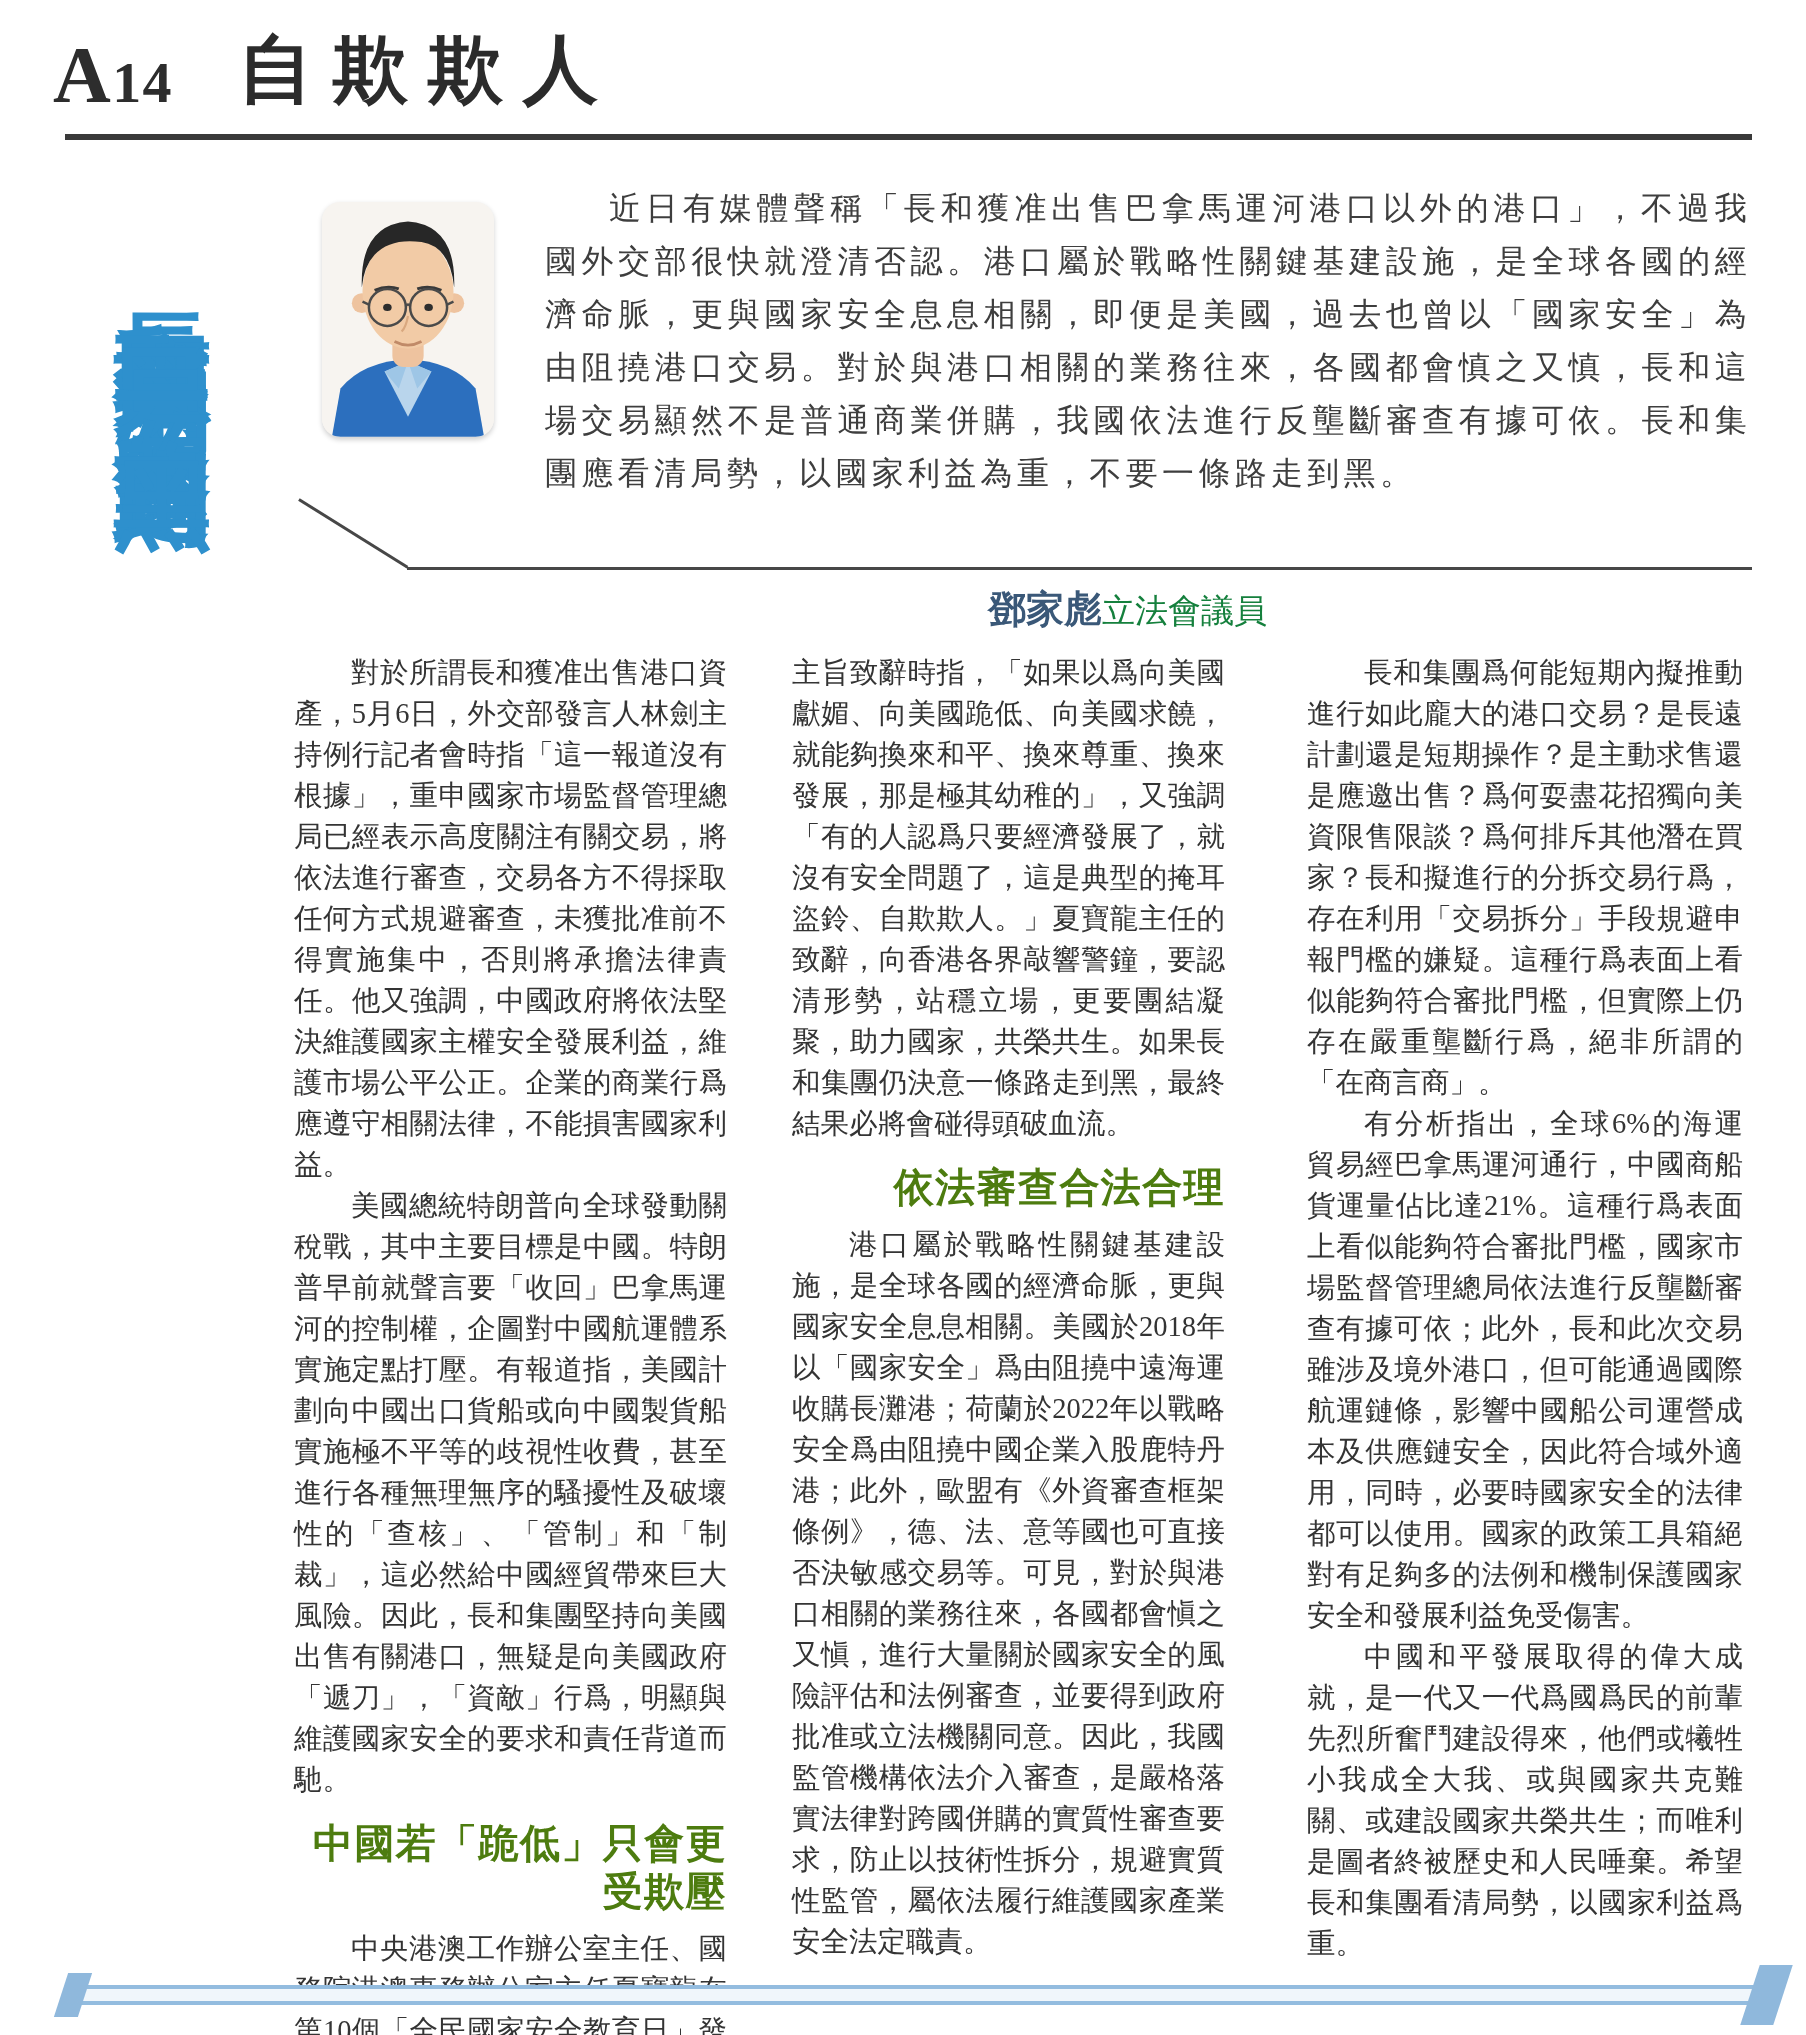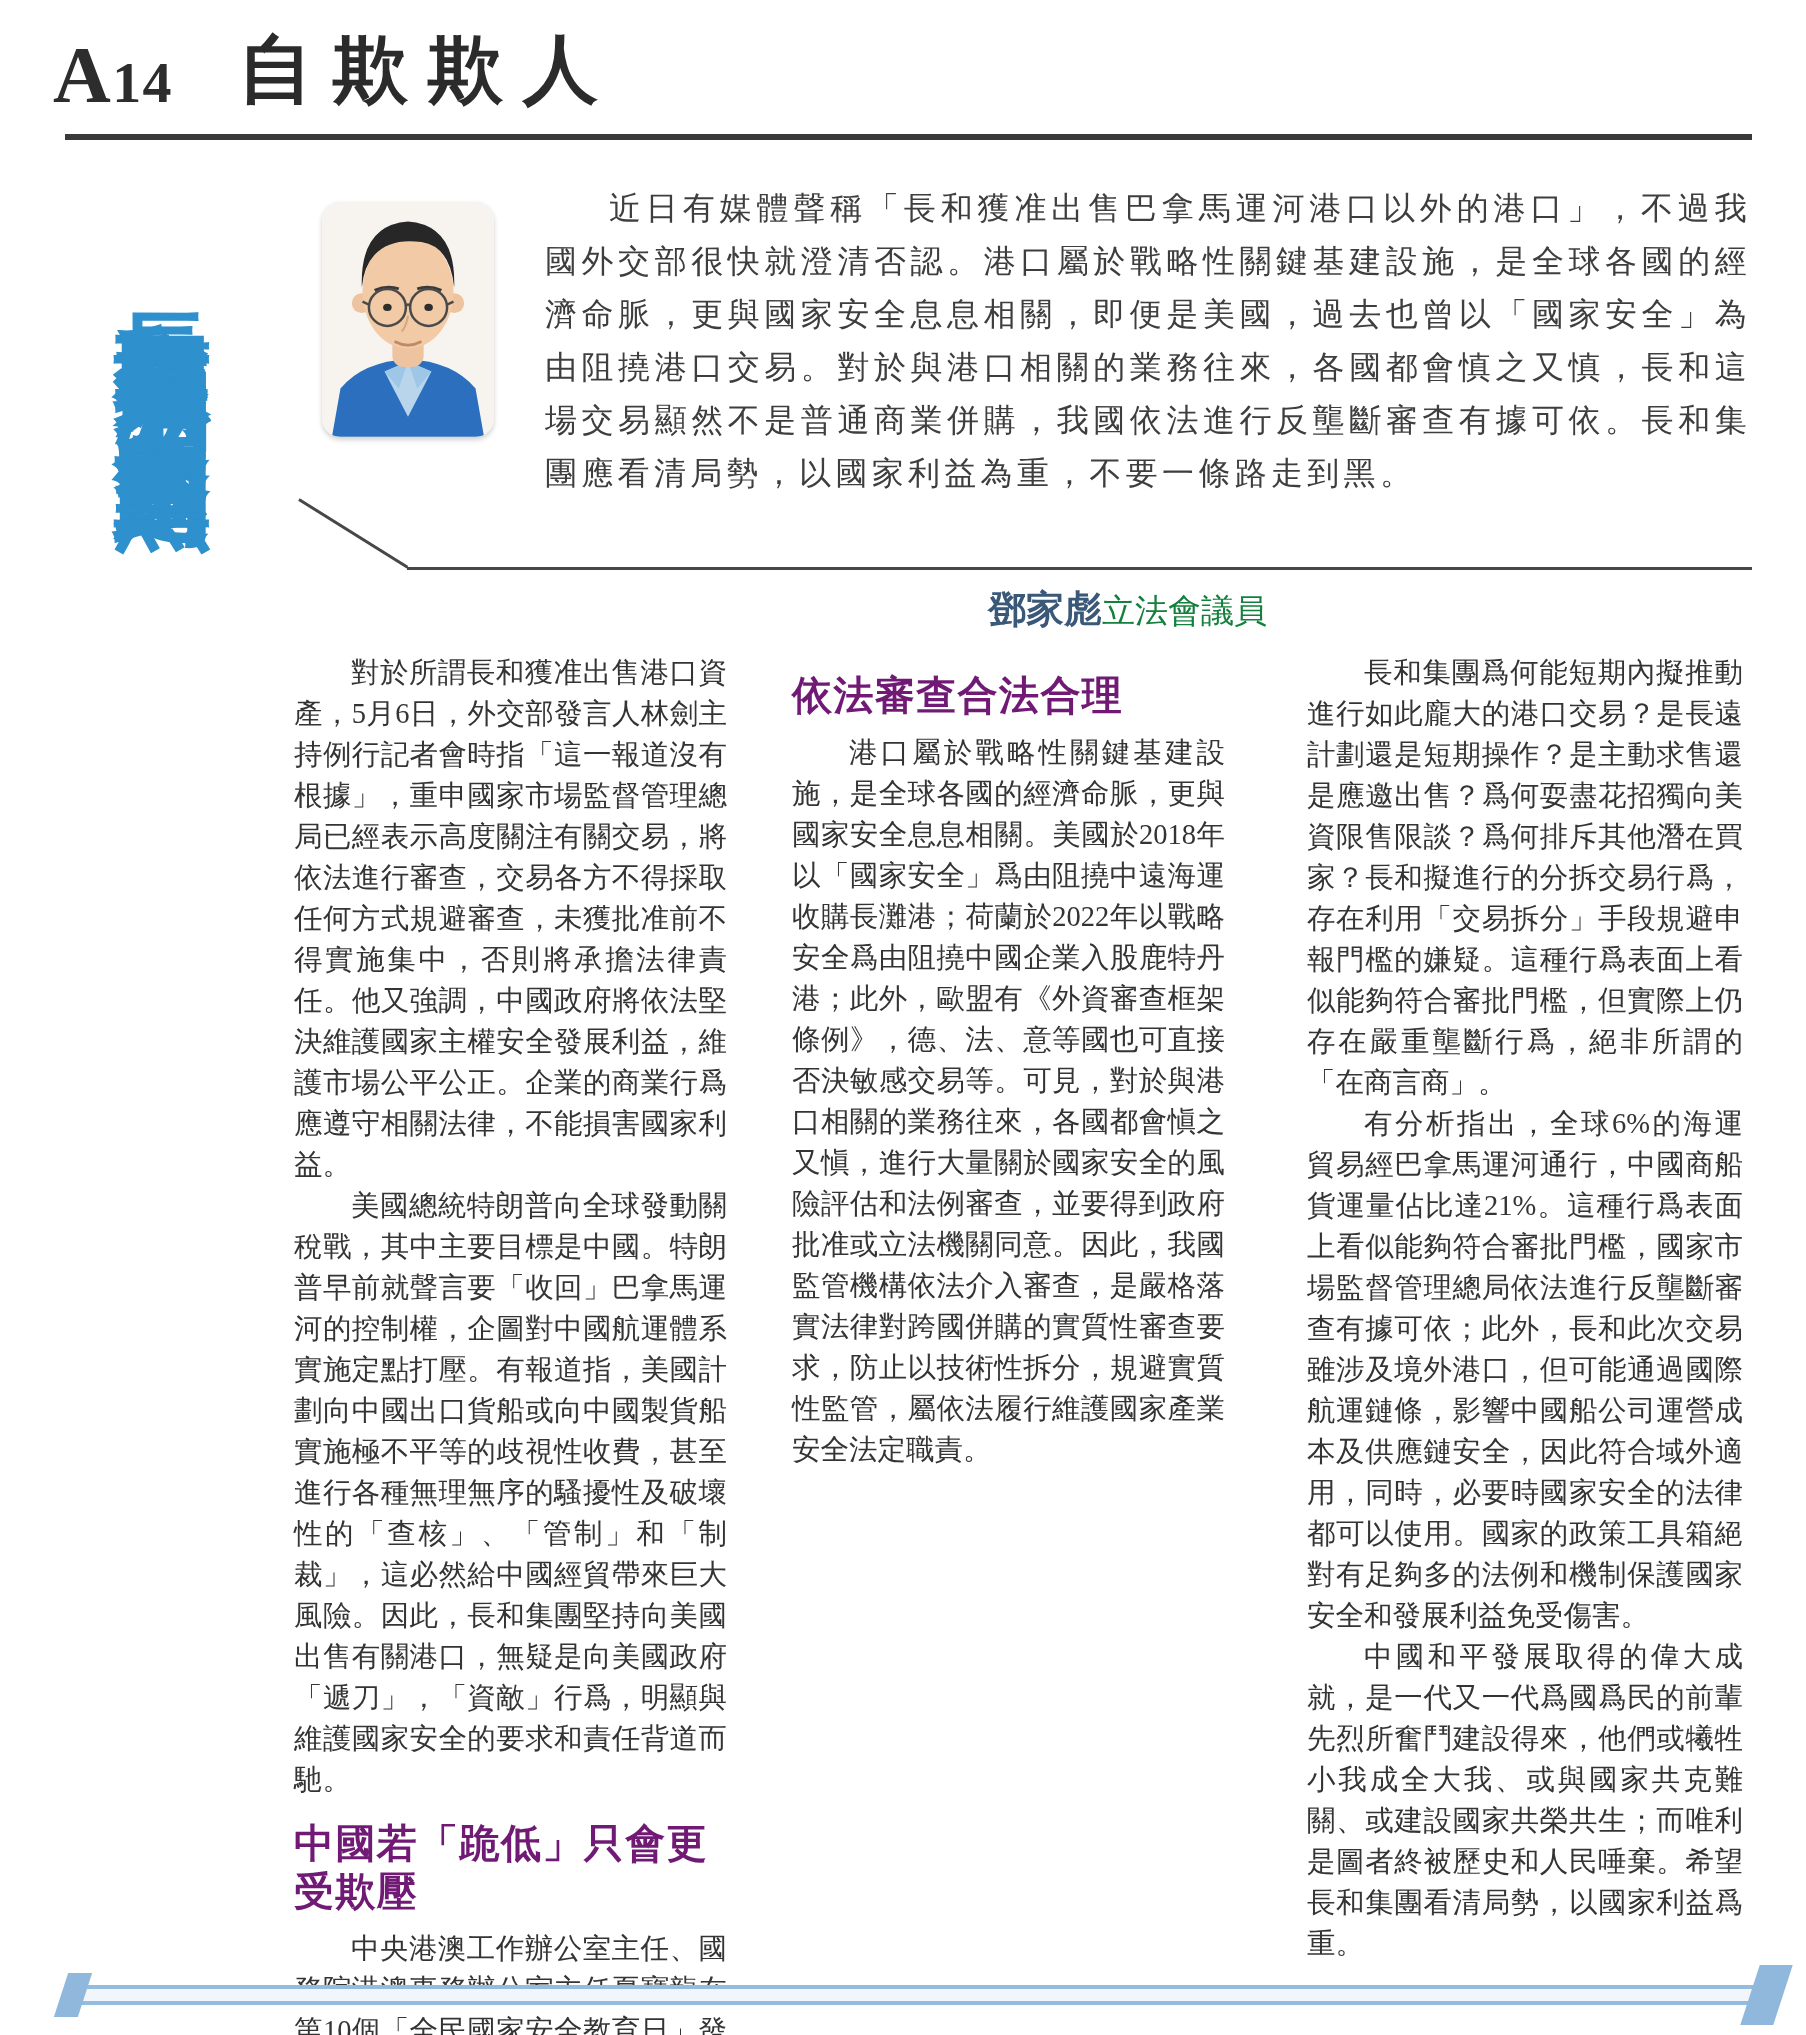--- a/index.html
+++ b/index.html
@@ -80,21 +80,21 @@
     text-align:justify;
   }
   .col p { text-indent:2em; margin:0; }
   .col p.cont { text-indent:0; }
   .col-1 { left:294px;  width:433px; }
   .col-2 { left:792px; width:433px; }
   .col-3 { left:1271px; width:436px;margin-left:36px; }
   .subhead {
     font-family:"Liberation Sans", sans-serif;
     font-weight:bold; font-size:40px; letter-spacing:1.4px;
-    text-align:left; text-indent:0; color:#701a75;
+    text-align:right; text-indent:0; color:#4d7c0f;
     padding:18.5px 0 13px 0; line-height:1.2;
   }
 
   
   .footer-fill {
     position:absolute; left:71px; top:1989px; width:1701px; height:12px;
     background:#f0f6fb;
   }
   .footer-line { position:absolute; left:71px; width:1701px; height:3.6px; background:#93bcdf; }
   .footer-line.l1 { top:1985px; }
@@ -166,20 +166,21 @@
 </div>
 
 <div class="col col-1">
   <p>對於所謂長和獲准出售港口資產，5月6日，外交部發言人林劍主持例行記者會時指「這一報道沒有根據」，重申國家市場監督管理總局已經表示高度關注有關交易，將依法進行審查，交易各方不得採取任何方式規避審查，未獲批准前不得實施集中，否則將承擔法律責任。他又強調，中國政府將依法堅決維護國家主權安全發展利益，維護市場公平公正。企業的商業行爲應遵守相關法律，不能損害國家利益。</p>
   <p>美國總統特朗普向全球發動關稅戰，其中主要目標是中國。特朗普早前就聲言要「收回」巴拿馬運河的控制權，企圖對中國航運體系實施定點打壓。有報道指，美國計劃向中國出口貨船或向中國製貨船實施極不平等的歧視性收費，甚至進行各種無理無序的騷擾性及破壞性的「查核」、「管制」和「制裁」，這必然給中國經貿帶來巨大風險。因此，長和集團堅持向美國出售有關港口，無疑是向美國政府「遞刀」，「資敵」行爲，明顯與維護國家安全的要求和責任背道而馳。</p>
   <h2 class="subhead">中國若「跪低」只會更受欺壓</h2>
   <p>中央港澳工作辦公室主任、國務院港澳事務辦公室主任夏寶龍在第10個「全民國家安全教育日」發表</p>
 </div>
 
 <div class="col col-2">
+  <p class="cont">主旨致辭時指，「如果以爲向美國獻媚、向美國跪低、向美國求饒，就能夠換來和平、換來尊重、換來發展，那是極其幼稚的」，又強調「有的人認爲只要經濟發展了，就沒有安全問題了，這是典型的掩耳盜鈴、自欺欺人。」夏寶龍主任的致辭，向香港各界敲響警鐘，要認清形勢，站穩立場，更要團結凝聚，助力國家，共榮共生。如果長和集團仍決意一條路走到黑，最終結果必將會碰得頭破血流。</p>
   <h2 class="subhead">依法審查合法合理</h2>
   <p>港口屬於戰略性關鍵基建設施，是全球各國的經濟命脈，更與國家安全息息相關。美國於2018年以「國家安全」爲由阻撓中遠海運收購長灘港；荷蘭於2022年以戰略安全爲由阻撓中國企業入股鹿特丹港；此外，歐盟有《外資審查框架條例》，德、法、意等國也可直接否決敏感交易等。可見，對於與港口相關的業務往來，各國都會愼之又愼，進行大量關於國家安全的風險評估和法例審查，並要得到政府批准或立法機關同意。因此，我國監管機構依法介入審查，是嚴格落實法律對跨國併購的實質性審查要求，防止以技術性拆分，規避實質性監管，屬依法履行維護國家產業安全法定職責。</p>
 </div>
 
 <div class="col col-3">
   <p>長和集團爲何能短期內擬推動進行如此龐大的港口交易？是長遠計劃還是短期操作？是主動求售還是應邀出售？爲何耍盡花招獨向美資限售限談？爲何排斥其他潛在買家？長和擬進行的分拆交易行爲，存在利用「交易拆分」手段規避申報門檻的嫌疑。這種行爲表面上看似能夠符合審批門檻，但實際上仍存在嚴重壟斷行爲，絕非所謂的「在商言商」。</p>
   <p>有分析指出，全球6%的海運貿易經巴拿馬運河通行，中國商船貨運量佔比達21%。這種行爲表面上看似能夠符合審批門檻，國家市場監督管理總局依法進行反壟斷審查有據可依；此外，長和此次交易雖涉及境外港口，但可能通過國際航運鏈條，影響中國船公司運營成本及供應鏈安全，因此符合域外適用，同時，必要時國家安全的法律都可以使用。國家的政策工具箱絕對有足夠多的法例和機制保護國家安全和發展利益免受傷害。</p>
   <p>中國和平發展取得的偉大成就，是一代又一代爲國爲民的前輩先烈所奮鬥建設得來，他們或犧牲小我成全大我、或與國家共克難關、或建設國家共榮共生；而唯利是圖者終被歷史和人民唾棄。希望長和集團看清局勢，以國家利益爲重。</p>
 </div>
 

